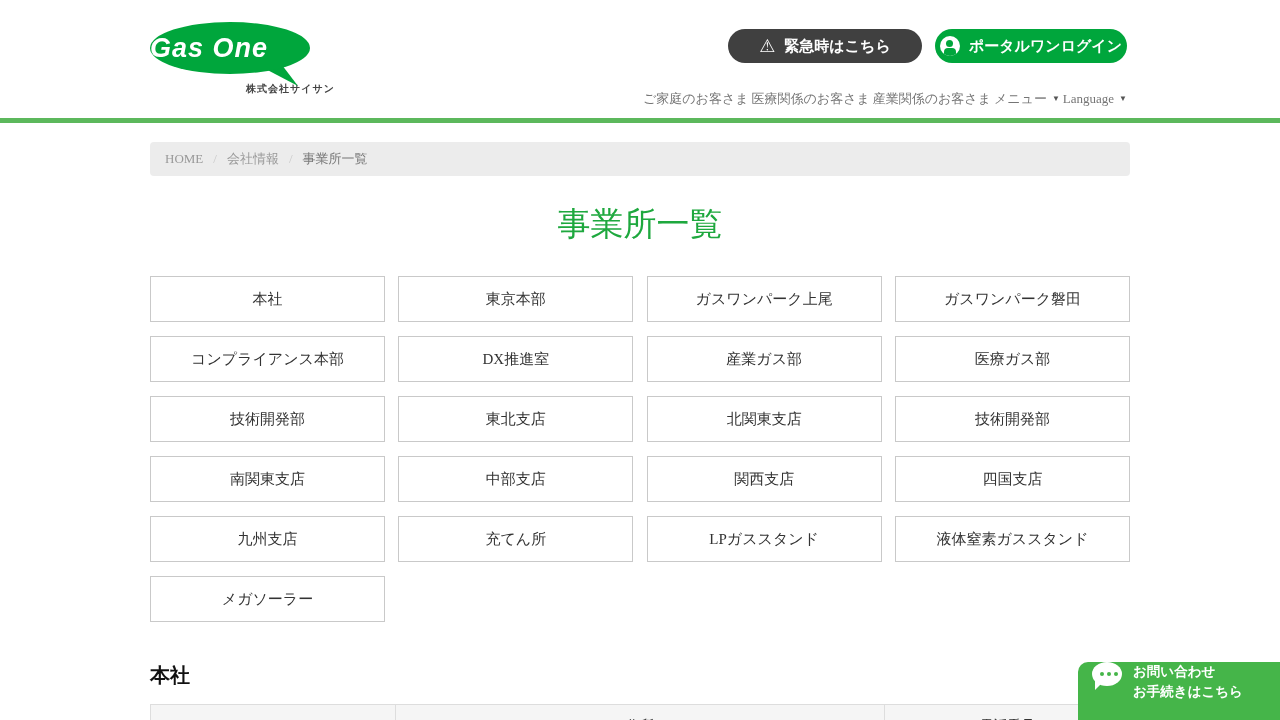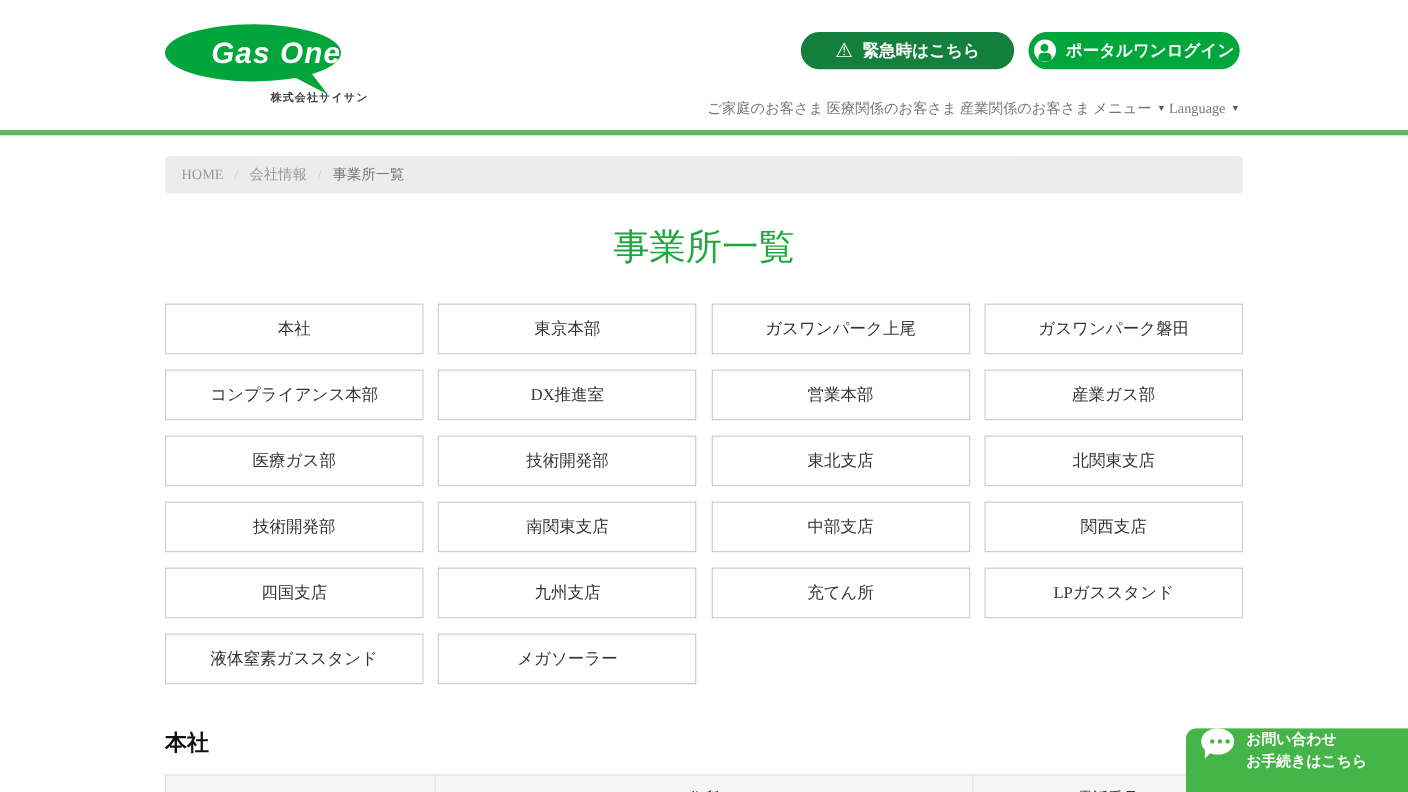--- a/index.html
+++ b/index.html
@@ -4,34 +4,34 @@
 <style>
   * { margin:0; padding:0; box-sizing:border-box; }
   html,body { width:1280px; height:720px; overflow:hidden; background:#fff;
               font-family:"Liberation Serif","DejaVu Serif",serif; }
 
   
   .header { position:relative; height:118px; background:#fff; }
 
   .logo { position:absolute; left:150px; top:22px; width:185px; height:72px; cursor:pointer; }
   .logo-oval { position:relative; width:160px; height:52px; background:#00a63c; border-radius:50%;
-               display:flex; align-items:center; justify-content:flex-end; z-index:2; }
+               display:flex; align-items:center; justify-content:flex-start; z-index:2; }
   .logo-text { color:#fff; font-family:"Liberation Sans","DejaVu Sans",sans-serif;
                font-style:italic; font-weight:bold; font-size:27px; letter-spacing:1px; }
   .logo-tail { position:absolute; left:106px; top:42px; width:42px; height:22px; background:#00a63c;
                clip-path:polygon(0 0, 60% 0, 100% 100%); z-index:1; }
   .logo-sub { position:absolute; left:0; top:60px; width:185px; text-align:right;
               font-family:"Liberation Sans","DejaVu Sans",sans-serif; font-weight:bold;
               font-size:10px; color:#444; letter-spacing:1px; }
 
   .pill-btn { position:absolute; top:29px; height:34px; border-radius:17px; border:none;
               display:flex; align-items:center; justify-content:center; gap:9px; cursor:pointer;
               color:#fff; font-family:"Liberation Sans","DejaVu Sans",sans-serif;
               font-weight:bold; font-size:15px; }
-  .btn-emergency { left:728px; width:194px; background:#15803d; }
+  .btn-emergency { left:728px; width:194px; background:#404040; }
   .btn-portal    { left:935px; width:192px; background:#00a63c; }
   .warn-icon::before { content:"\26A0"; font-size:18px; line-height:1; color:#fff; }
   .person-icon { width:20px; height:20px; background:#fff; border-radius:50%; position:relative; overflow:hidden; }
   .person-icon::before { content:""; position:absolute; left:6.5px; top:3.5px; width:7px; height:7px;
                          background:#00a63c; border-radius:50%; }
   .person-icon::after  { content:""; position:absolute; left:4px; top:12px; width:12px; height:8px;
                          background:#00a63c; border-radius:4px 4px 0 0; }
 
   .nav { position:absolute; right:153px; top:90px; display:flex; gap:3px; align-items:center;
          font-size:13px; color:#757575; }
@@ -118,21 +118,20 @@
 
   <h1 class="page-title">事業所一覧</h1>
 
   <div class="office-grid">
     <div class="office-btn">本社</div>
     <div class="office-btn">東京本部</div>
     <div class="office-btn">ガスワンパーク上尾</div>
     <div class="office-btn">ガスワンパーク磐田</div>
     <div class="office-btn">コンプライアンス本部</div>
     <div class="office-btn">DX推進室</div>
-    <div class="office-btn">営業本部</div>
     <div class="office-btn">産業ガス部</div>
     <div class="office-btn">医療ガス部</div>
     <div class="office-btn">技術開発部</div>
     <div class="office-btn">東北支店</div>
     <div class="office-btn">北関東支店</div>
     <div class="office-btn">技術開発部</div>
     <div class="office-btn">南関東支店</div>
     <div class="office-btn">中部支店</div>
     <div class="office-btn">関西支店</div>
     <div class="office-btn">四国支店</div>

